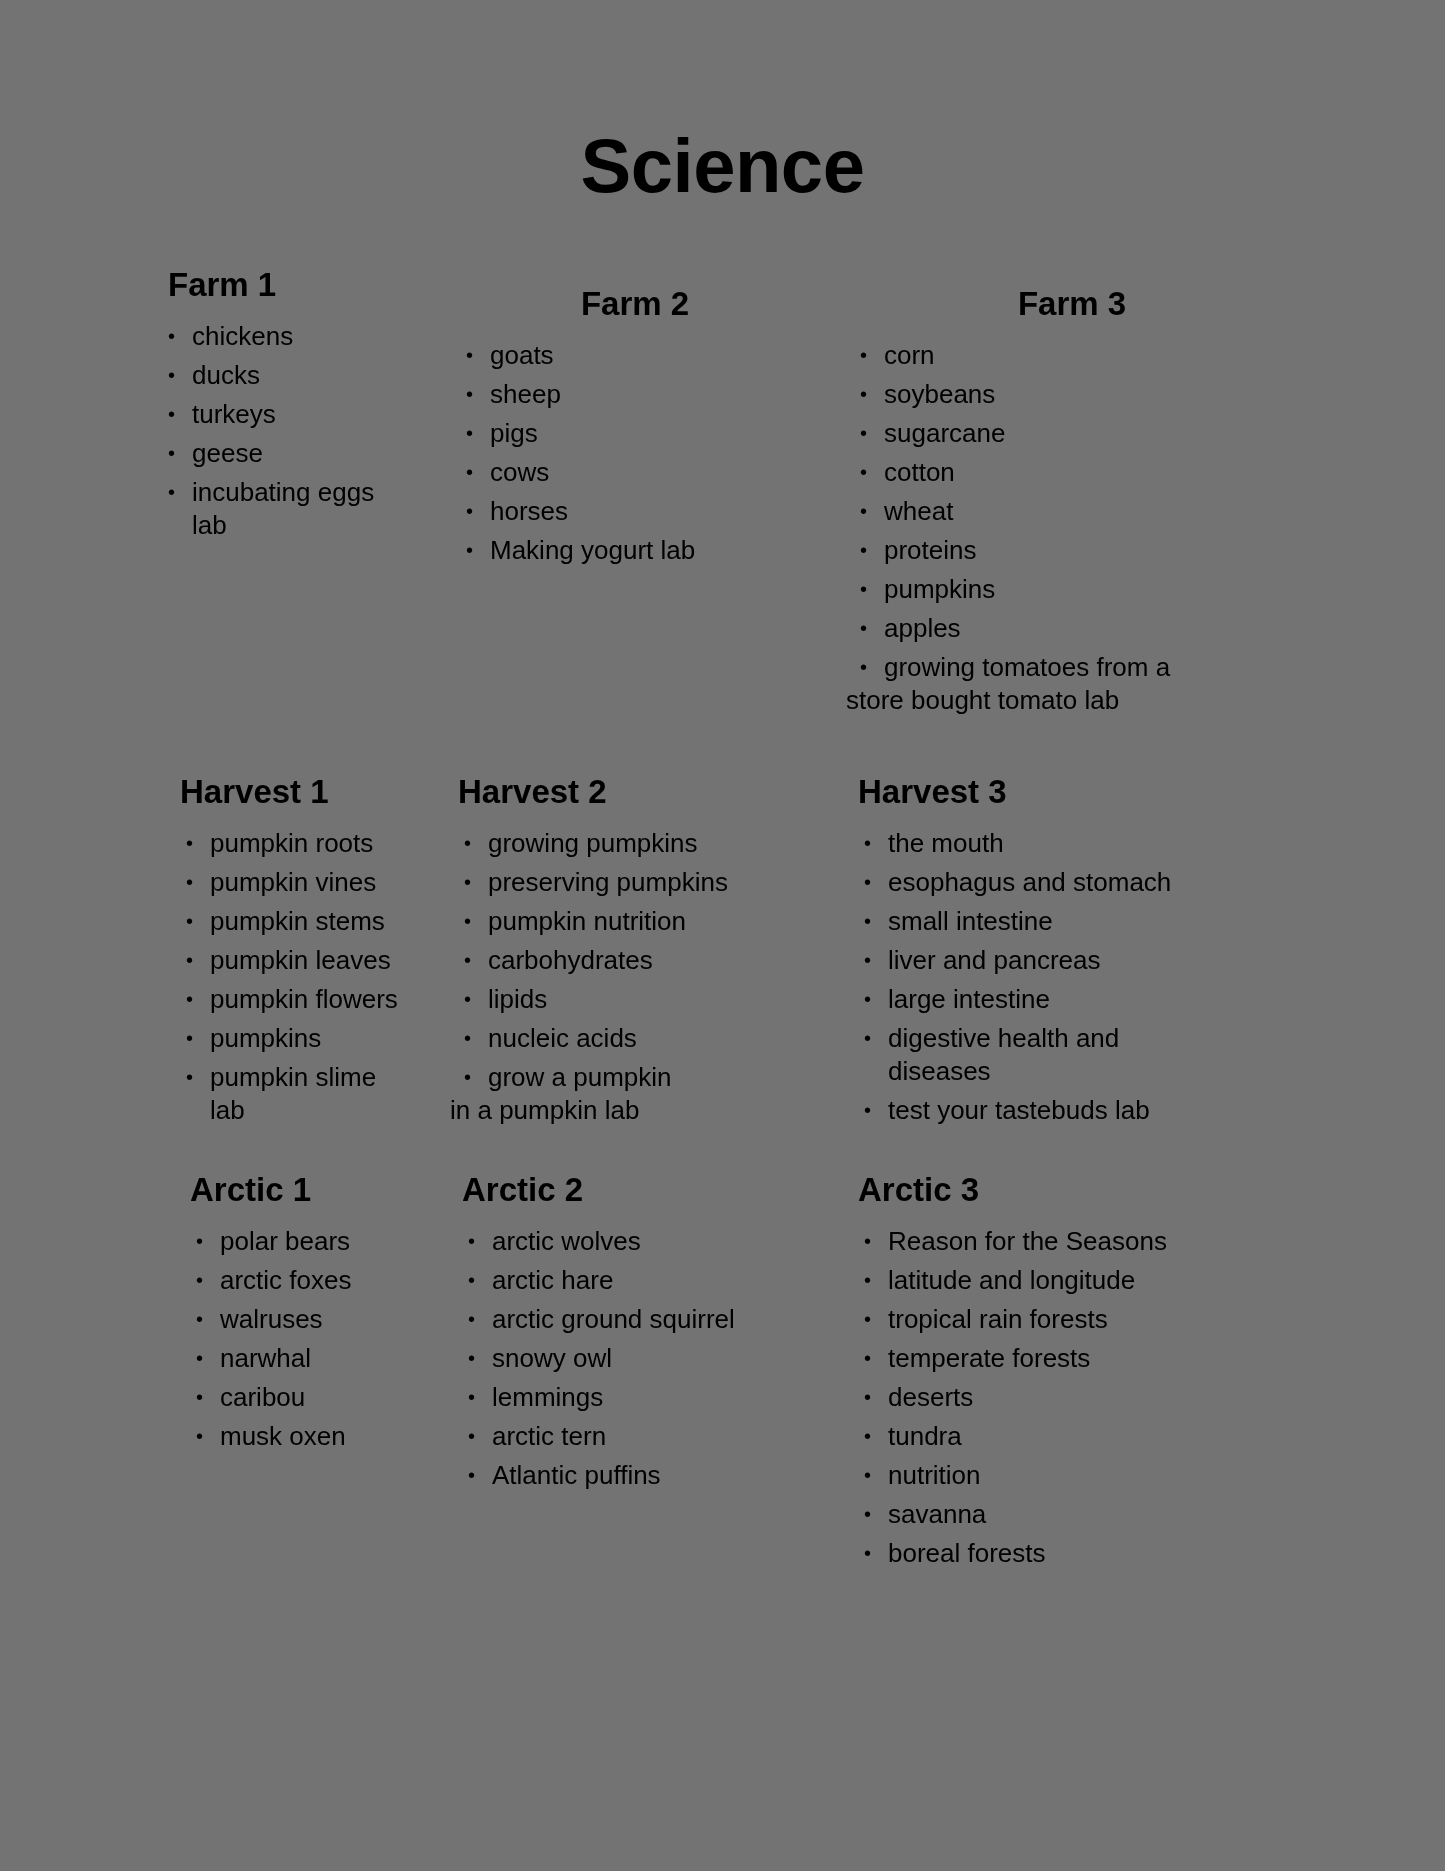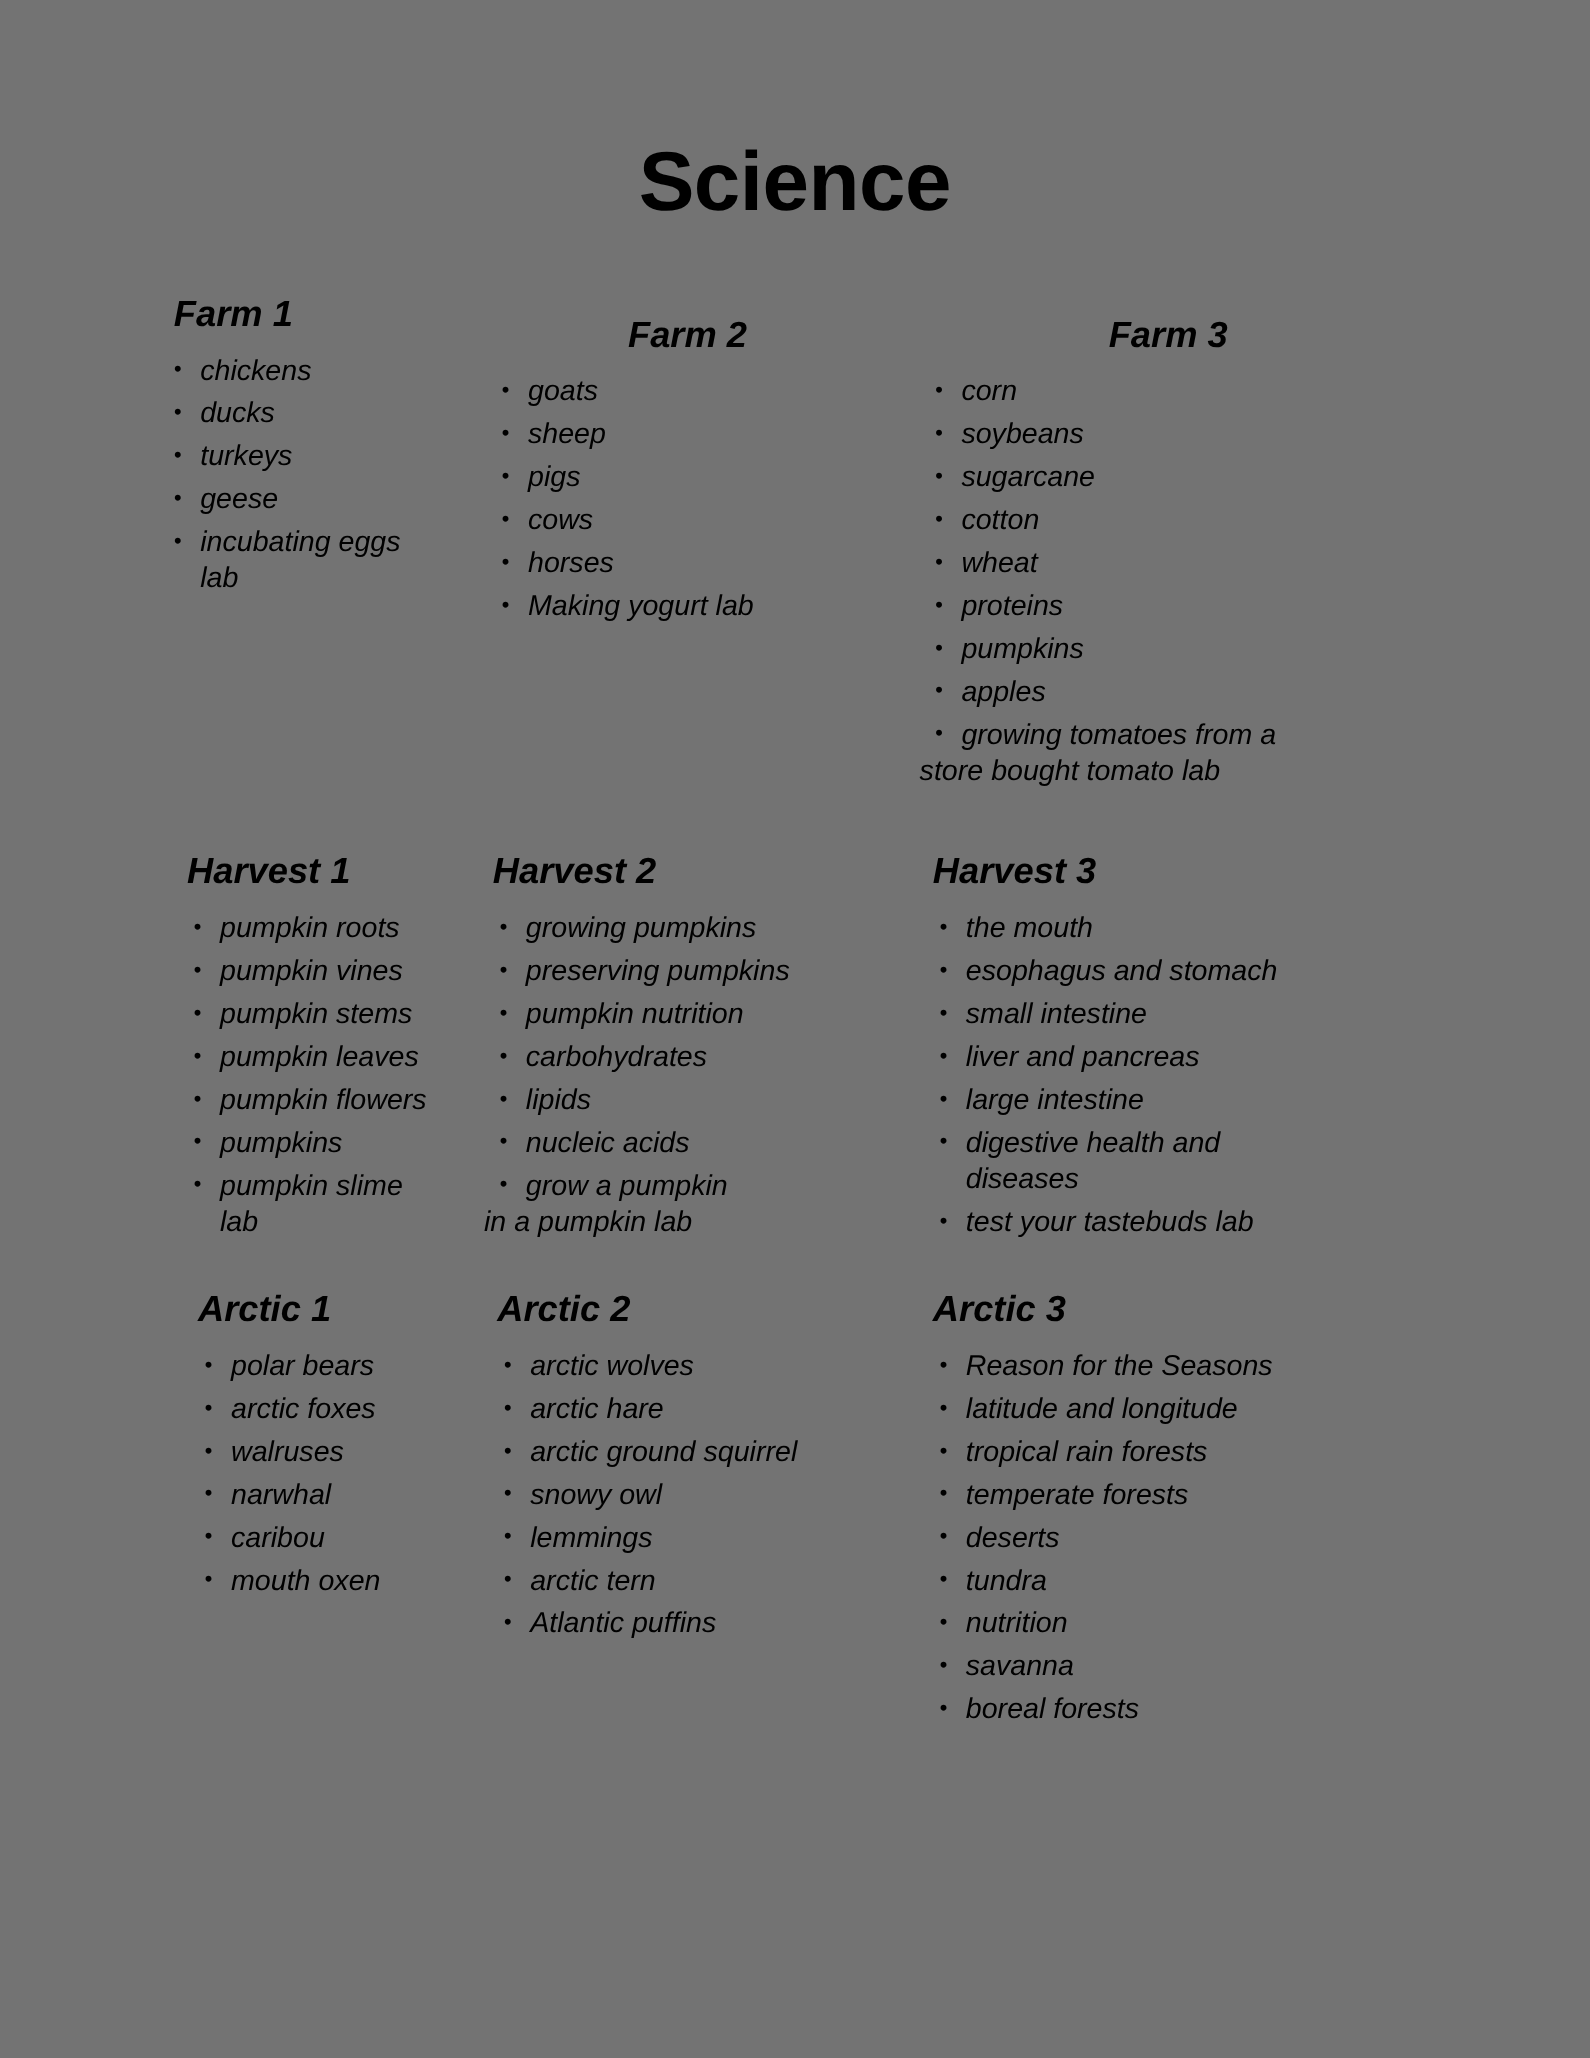--- a/index.html
+++ b/index.html
@@ -23,22 +23,21 @@
   .doc-title {
     text-align: center;
     font-size: 76px;
     font-weight: bold;
     letter-spacing: -0.5px;
     margin: 0;
     padding-top: 128px;
     line-height: 1.0;
   }
   .rows {
-    padding: 0 0 0 0;
-    font-style: italic;
+    padding: 0 0 0 10px;
   }
   .row {
     display: flex;
     align-items: flex-start;
     width: 1445px;
     box-sizing: border-box;
   }
   .row-farm { margin-top: 62px; }
   .row-harvest { margin-top: 50px; }
   .row-arctic { margin-top: 38px; }
@@ -210,21 +209,21 @@
     <div class="row row-arctic">
 
       <div class="col col-a1">
         <div class="block-title">Arctic 1</div>
         <ul class="topic-list">
           <li><span>polar bears</span></li>
           <li><span>arctic foxes</span></li>
           <li><span>walruses</span></li>
           <li><span>narwhal</span></li>
           <li><span>caribou</span></li>
-          <li><span>mouth oxen</span></li>
+          <li><span>musk oxen</span></li>
         </ul>
       </div>
 
       <div class="col col-a2">
         <div class="block-title">Arctic 2</div>
         <ul class="topic-list">
           <li><span>arctic wolves</span></li>
           <li><span>arctic hare</span></li>
           <li><span>arctic ground squirrel</span></li>
           <li><span>snowy owl</span></li>

